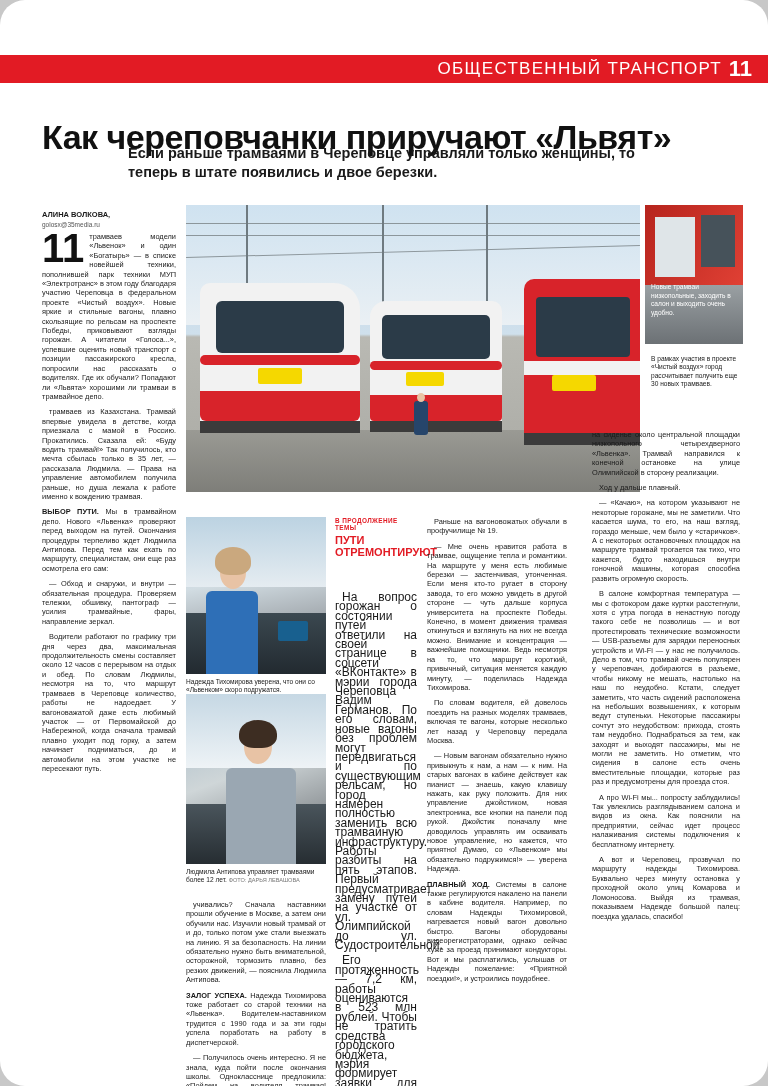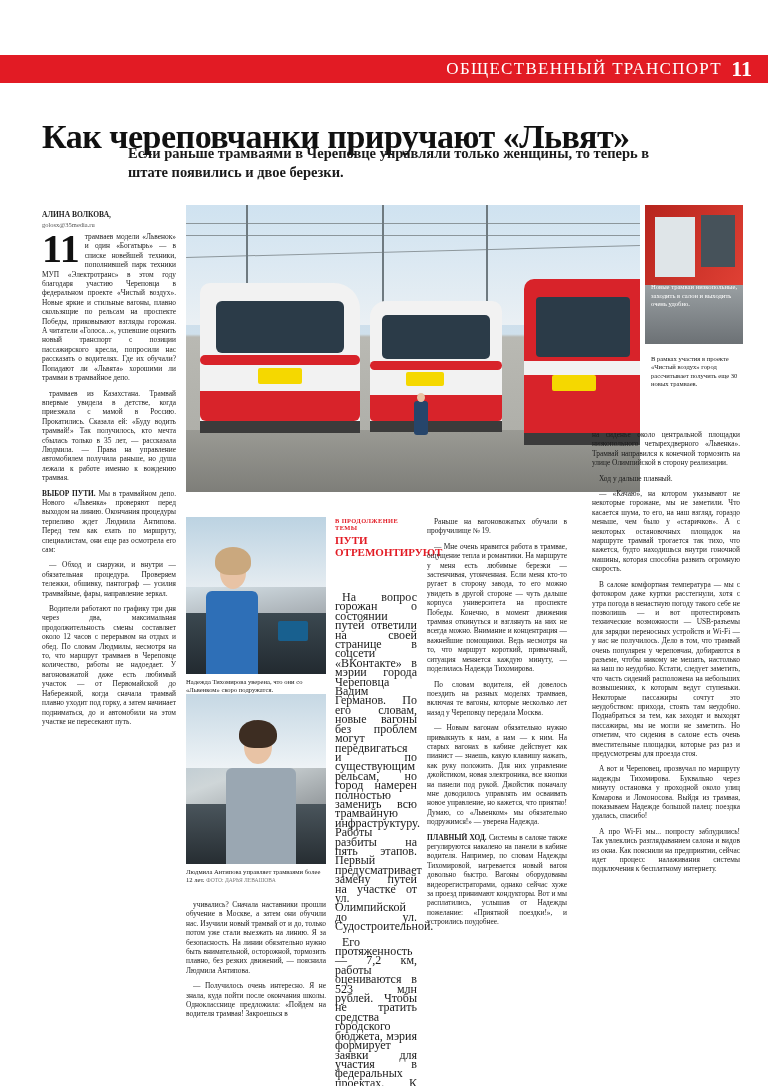--- a/index.html
+++ b/index.html
@@ -5,23 +5,24 @@
   html, body {
     margin: 0;
     padding: 0;
     background: #c8c8c8;
   }
   .page {
     position: relative;
     width: 768px;
     height: 1086px;
     background: #ffffff;
-    font-family: Liberation Serif, serif;
+    font-family: Liberation Sans, sans-serif;
     color: #1a1a1a;
     overflow: hidden;
+    border-radius: 25px;
   }
   
   .header-bar {
     position: absolute;
     left: 0;
     top: 55px;
     width: 768px;
     height: 28px;
     background: #e21b24;
   }
@@ -267,21 +268,21 @@
     <div style="position:absolute;left:56px;top:10px;width:34px;height:52px;background:#46525a;"></div>
     <div style="position:absolute;left:0;top:80px;width:98px;height:59px;background:linear-gradient(#9aa0a3,#6c7175);"></div>
   </div>
   <div class="caption-white" style="left:651px;top:283px;width:88px;">Новые трамваи низкопольные, заходить в салон и выходить очень удобно.</div>
 
   <div class="caption" style="left:651px;top:355px;width:90px;">В рамках участия в проекте «Чистый воздух» город рассчитывает получить еще 30 новых трамваев.</div>
 
   <div class="col" style="left:42px;top:232px;width:134px;">
     <p class="noind"><span class="lead-num">11</span><span>трамваев модели «Львенок» и один «Богатырь» — в списке новейшей техники, пополнившей парк техники МУП «Электротранс» в этом году благодаря участию Череповца в федеральном проекте «Чистый воздух». Новые яркие и стильные вагоны, плавно скользящие по рельсам на проспекте Победы, приковывают взгляды горожан. А читатели «Голоса...», успевшие оценить новый транспорт с позиции пассажирского кресла, попросили нас рассказать о водителях. Где их обучали? Попадают ли «Львята» хорошими ли трамваи в трамвайное депо.</span></p>
     <p>трамваев из Казахстана. Трамвай впервые увидела в детстве, когда приезжала с мамой в Россию. Прокатились. Сказала ей: «Буду водить трамвай!» Так получилось, кто мечта сбылась только в 35 лет, — рассказала Людмила. — Права на управление автомобилем получила раньше, но душа лежала к работе именно к вождению трамвая.</p>
-    <p class="noind"><span class="run-in">ВЫБОР ПУТИ.</span> <span>Мы в трамвайном депо. Нового «Львенка» проверяют перед выходом на линию. Окончания процедуры терпеливо ждет Людмила Антипова. Перед тем как ехать по маршруту, специалистам, они еще раз осмотрела его сам:</span></p>
+    <p class="noind"><span class="run-in">ВЫБОР ПУТИ.</span> <span>Мы в трамвайном депо. Нового «Львенка» проверяют перед выходом на путей. Окончания процедуры терпеливо ждет Людмила Антипова. Перед тем как ехать по маршруту, специалистам, они еще раз осмотрела его сам:</span></p>
     <p>— Обход и снаружи, и внутри — обязательная процедура. Проверяем тележки, обшивку, пантограф — усилия трамвайные, фары, направление зеркал.</p>
     <p>Водители работают по графику три дня через два, максимальная продолжительность смены составляет около 12 часов с перерывом на отдых и обед. По словам Людмилы, несмотря на то, что маршрут трамваев в Череповце количество, работы не надоедает. У вагоноважатой даже есть любимый участок — от Первомайской до Набережной, когда сначала трамвай плавно уходит под горку, а затем начинает подниматься, до и автомобили на этом участке не пересекают путь.</p>
   </div>
 
   <div class="col" style="left:186px;top:686px;width:0;height:0;"></div>
 
   <div class="photo photo-mid">
     <div class="win" style="left:0;top:0;width:140px;height:70px;background:linear-gradient(#bcd3e2,#e5ecf1);"></div>
     <div class="dash" style="left:0;top:96px;width:140px;height:61px;background:linear-gradient(#3b4850,#222a30);"></div>
     <div style="position:absolute;left:92px;top:104px;width:30px;height:20px;background:#18608f;border-radius:2px;"></div>
@@ -298,20 +299,21 @@
     <div class="face" style="left:58px;top:36px;width:28px;height:34px;"></div>
     <div class="hair" style="left:53px;top:26px;width:38px;height:28px;background:#3d2d22;"></div>
   </div>
   <div class="caption" style="left:186px;top:868px;width:140px;">
     <span>Людмила Антипова управляет трамваями более 12 лет.</span>
     <span class="credit">ФОТО: ДАРЬЯ ЛЕВАШОВА</span>
   </div>
 
   <div class="col" style="left:186px;top:900px;width:140px;">
     <p>учивались? Сначала наставники прошли обучение в Москве, а затем они обучили нас. Изучили новый трамвай от и до, только потом уже стали выезжать на линию. Я за безопасность. На линии обязательно нужно быть внимательной, осторожной, тормозить плавно, без резких движений, — пояснила Людмила Антипова.</p>
+    <p class="noind"><span class="run-in">ЗАЛОГ УСПЕХА.</span> <span>Надежда Тихомирова тоже работает со старой техники на «Львенка». Водителем-наставником трудится с 1990 года и за эти годы успела поработать на работу в диспетчерской.</span></p>
     <p>— Получилось очень интересно. Я не знала, куда пойти после окончания школы. Однокласснице предложила: «Пойдем на водителя трамвая! Закроешься в</p>
   </div>
 
   <div class="sidebar">
     <div class="kicker">В ПРОДОЛЖЕНИЕ ТЕМЫ</div>
     <div class="side-title">ПУТИ ОТРЕМОНТИРУЮТ</div>
     <div class="side-body">
       <p>На вопрос горожан о состоянии путей ответили на своей странице в соцсети «ВКонтакте» в мэрии города Череповца Вадим Германов. По его словам, новые вагоны без проблем могут передвигаться и по существующим рельсам, но город намерен полностью заменить всю трамвайную инфраструктуру. Работы разбиты на пять этапов. Первый предусматривает замену путей на участке от ул. Олимпийской до ул. Судостроительной.</p>
       <p>Его протяженность — 7,2 км, работы оцениваются в 523 млн рублей. Чтобы не тратить средства городского бюджета, мэрия формирует заявки для участия в федеральных проектах. К слову, для полного обновления подвижного состава вагонов требуется еще 30 трамваев. Планируется, что на эти цели средства на покупку городу будут выделены в следующем году.</p>
     </div>
@@ -319,21 +321,21 @@
 
   <div class="col" style="left:427px;top:517px;width:140px;">
     <p>Раньше на вагоновожатых обучали в профучилище № 19.</p>
     <p>— Мне очень нравится работа в трамвае, ощущение тепла и романтики. На маршруте у меня есть любимые березки — застенчивая, утонченная. Если меня кто-то ругает в сторону завода, то его можно увидеть в другой стороне — чуть дальше корпуса университета на проспекте Победы. Конечно, в момент движения трамвая откинуться и взглянуть на них не всегда можно. Внимание и концентрация — важнейшие помощники. Ведь несмотря на то, что маршрут короткий, привычный, ситуация меняется каждую минуту, — поделилась Надежда Тихомирова.</p>
     <p>По словам водителя, ей довелось поездить на разных моделях трамваев, включая те вагоны, которые несколько лет назад у Череповцу передала Москва.</p>
     <p>— Новым вагонам обязательно нужно привыкнуть к нам, а нам — к ним. На старых вагонах в кабине действует как пианист — знаешь, какую клавишу нажать, как руку положить. Для них управление джойстиком, новая электроника, все кнопки на панели под рукой. Джойстик поначалу мне доводилось управлять им осваивать новое управление, но кажется, что приятно! Думаю, со «Львенком» мы обязательно подружимся!» — уверена Надежда.</p>
     <p class="noind"><span class="run-in">ПЛАВНЫЙ ХОД.</span> <span>Системы в салоне также регулируются накалено на панели в кабине водителя. Например, по словам Надежды Тихомировой, нагревается новый вагон довольно быстро. Вагоны оборудованы видеорегистраторами, однако сейчас хуже за проезд принимают кондукторы. Вот и мы расплатились, услышав от Надежды пожелание: «Приятной поездки!», и устроились поудобнее.</span></p>
   </div>
 
   <div class="col" style="left:592px;top:430px;width:148px;">
-    <p class="noind">на сиденье около центральной площадки низкопольного четырехдверного «Львенка». Трамвай направился к конечной тормозить на улице Олимпийской в сторону реализации.</p>
+    <p class="noind">на сиденье около центральной площадки низкопольного четырехдверного «Львенка». Трамвай направился к конечной остановке на улице Олимпийской в сторону реализации.</p>
     <p>Ход у дальше плавный.</p>
     <p>— «Качаю», на котором указывают не некоторые горожане, мы не заметили. Что касается шума, то его, на наш взгляд, гораздо меньше, чем было у «старичков». А с некоторых остановочных площадок на маршруте трамвай трогается так тихо, что кажется, будто находишься внутри гоночной машины, которая способна развить огромную скорость.</p>
     <p>В салоне комфортная температура — мы с фотокором даже куртки расстегнули, хотя с утра погода в ненастную погоду такого себе не позволишь — и вот протестировать технические возможности — USB-разъемы для зарядки переносных устройств и Wi-Fi — у нас не получилось. Дело в том, что трамвай очень популярен у череповчан, добираются в разъеме, чтобы никому не мешать, настолько на наш по неудобно. Кстати, следует заметить, что часть сидений расположена на небольших возвышениях, к которым ведут ступеньки. Некоторые пассажиры сочтут это неудобством: прихода, стоять там неудобно. Поднабраться за тем, как заходят и выходят пассажиры, мы не могли не заметить. Но отметим, что сидения в салоне есть очень вместительные площадки, которые раз раз и предусмотрены для проезда стоя.</p>
+    <p>А про Wi-Fi мы... попросту заблудились! Так увлеклись разглядыванием салона и видов из окна. Как пояснили на предприятии, сейчас идет процесс налаживания системы подключения к бесплатному интернету.</p>
     <p>А вот и Череповец, прозвучал по маршруту надежды Тихомирова. Буквально через минуту остановка у проходной около улиц Комарова и Ломоносова. Выйдя из трамвая, показываем Надежде большой палец: поездка удалась, спасибо!</p>
-    <p>А про Wi-Fi мы... попросту заблудились! Так увлеклись разглядыванием салона и видов из окна. Как пояснили на предприятии, сейчас идет процесс налаживания системы подключения к бесплатному интернету.</p>
   </div>
 
 </div>
 
 </body></html>

